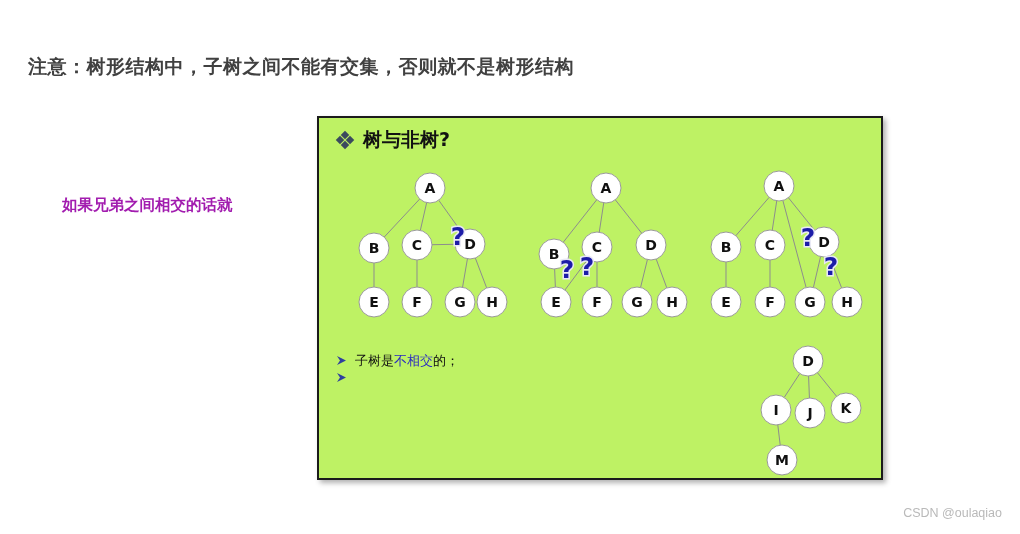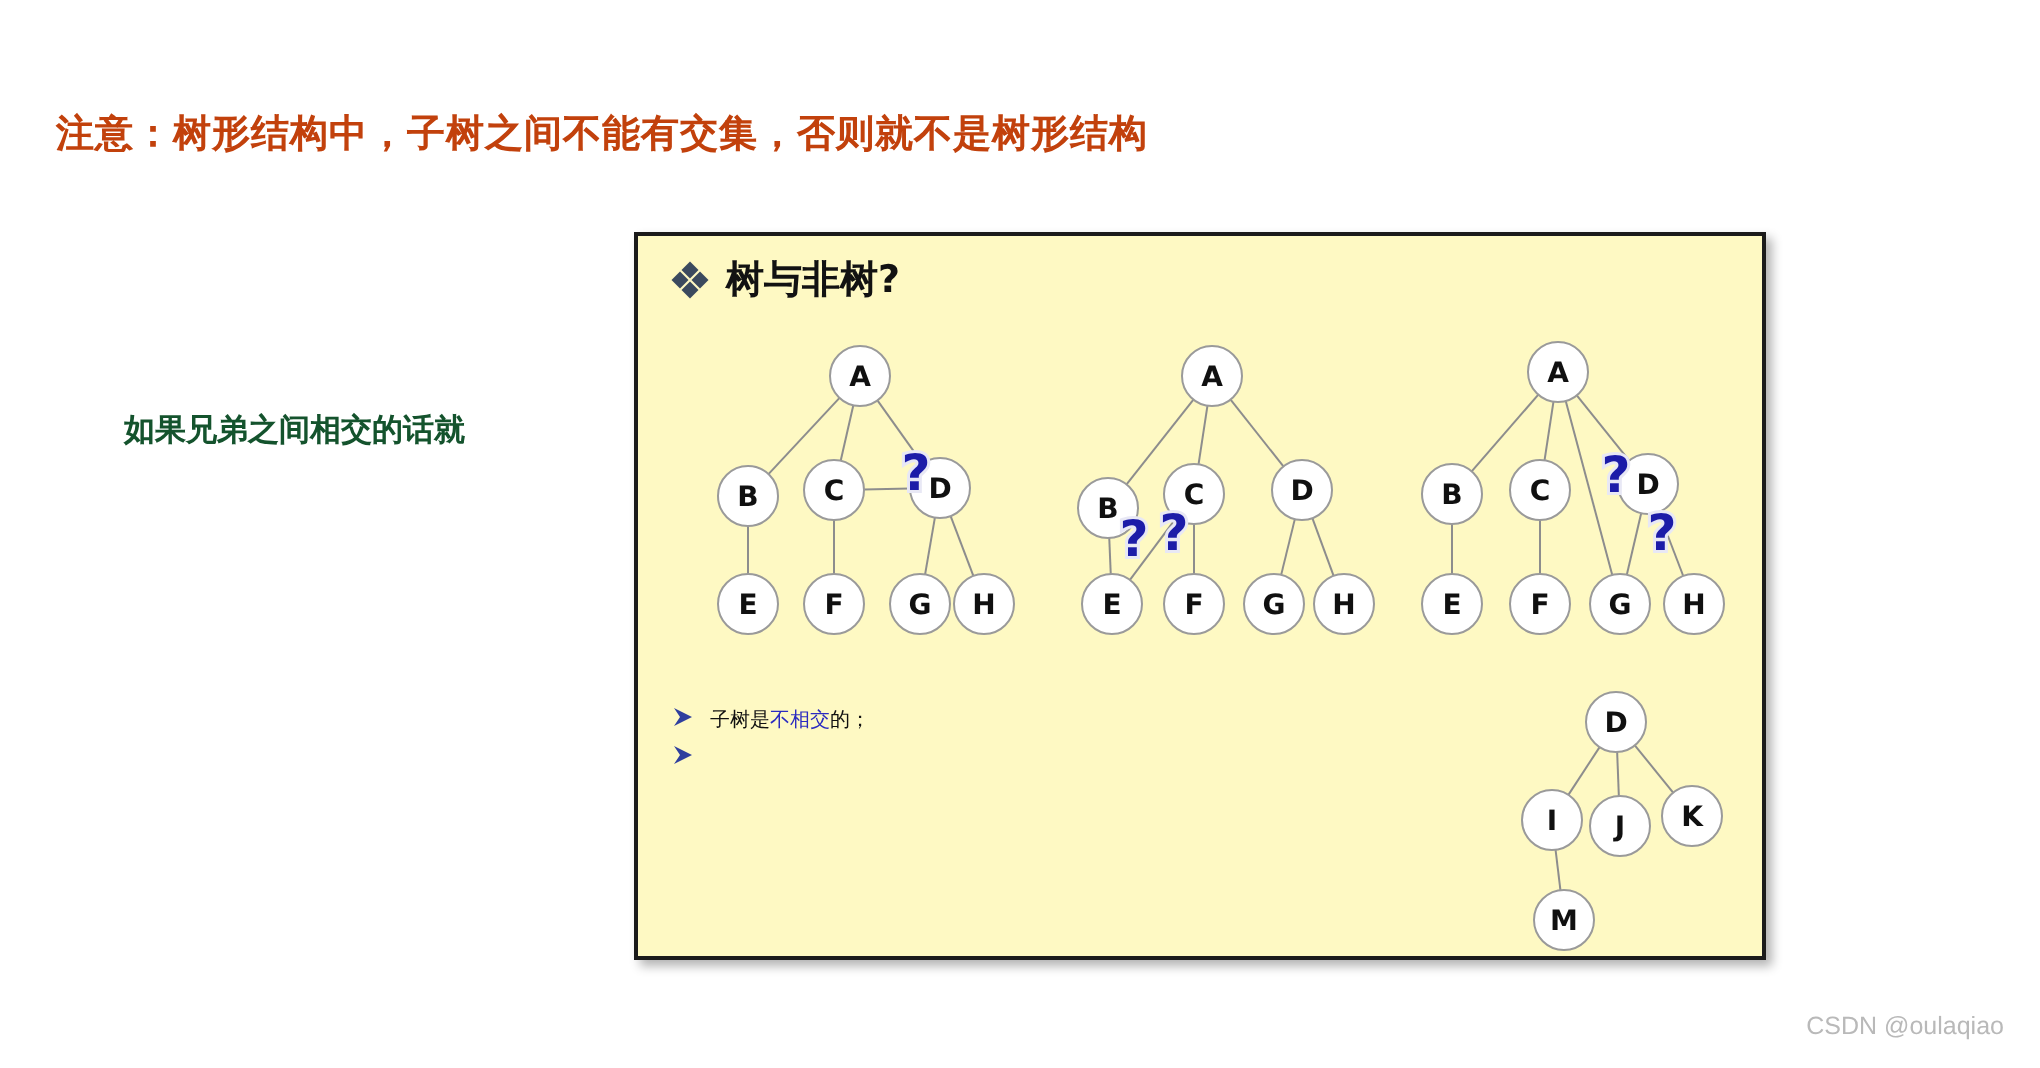--- a/index.html
+++ b/index.html
@@ -21,47 +21,47 @@
     height: 534px;
   }
 
   
   .page-heading {
     position: absolute;
     left: 28px;
     top: 54px;
     font-size: 19px;
     font-weight: bold;
-    color: #c2410c;
+    color: #404040;
     letter-spacing: 0.5px;
     white-space: nowrap;
   }
 
   
   .left-note {
     position: absolute;
     left: 62px;
-    top: 204px;
+    top: 194px;
     width: 245px;
     font-family: "DejaVu Serif", "Liberation Serif", serif;
     font-size: 15.5px;
     font-weight: bold;
-    color: #14532d;
+    color: #a21caf;
     line-height: 1.45;
   }
   .left-note div { white-space: nowrap; }
 
   
   .slide-panel {
     position: absolute;
     left: 317px;
     top: 116px;
     width: 566px;
     height: 364px;
-    background: #fef9c3;
+    background: #bef264;
     border: 2px solid #1b1b1b;
     box-shadow: 3px 3px 5px rgba(0,0,0,0.30);
     box-sizing: border-box;
     overflow: hidden;
   }
 
   .slide-title-row {
     position: absolute;
     left: 18px;
     top: 9px;
@@ -123,21 +123,21 @@
   }
   .arrow-bullet {
     flex: none;
     width: 12px;
     height: 11px;
     position: relative;
     top: 1px;
   }
   .bullet-text {
     font-family: Liberation Serif, serif;
-    font-size: 10px;
+    font-size: 13px;
     color: #111111;
   }
   .blue { color: #2b2bc0; }
   .bold { font-weight: bold; }
 
   
   .watermark {
     position: absolute;
     right: 18px;
     bottom: 14px;

